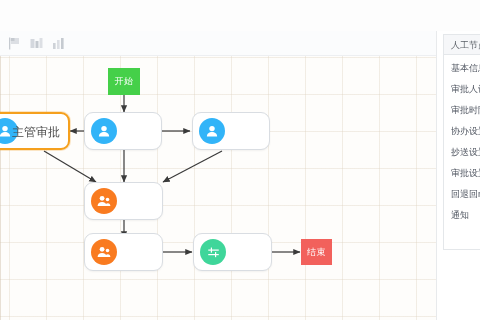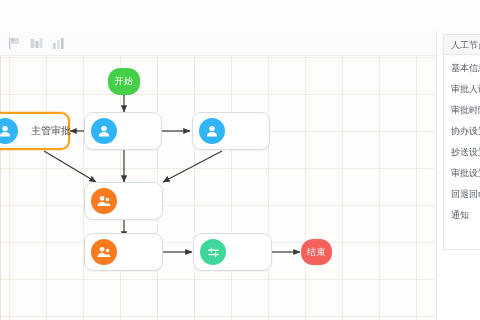--- a/index.html
+++ b/index.html
@@ -123,35 +123,35 @@
     border-radius: 50%;
     display: flex;
     align-items: center;
     justify-content: center;
   }
   .ico-blue { background: #32b4f8; }
   .ico-orange { background: #f97b20; }
   .ico-green { background: #3fd69a; }
   .node-label {
     position: absolute;
-    left: 45px; top: 50%;
+    left: 26px; top: 50%;
     margin-top: -7px;
-    font-size: 10px;
+    font-size: 12px;
     color: #4a4a4a;
     white-space: nowrap;
     overflow: hidden;
   }
 
   .node-terminal {
     display: flex;
     align-items: center;
     justify-content: center;
     color: #ffffff;
     font-size: 9px;
-    border-radius: 12px;
+    border-radius: 0;
     letter-spacing: 0.5px;
   }
   .node-start { background: #45d049; }
   .node-end { background: #f2615c; font-family: Liberation Mono, monospace; }
 
   
   .sidebar {
     position: absolute;
     right: 0; top: 31px;
     width: 44px; height: 289px;

